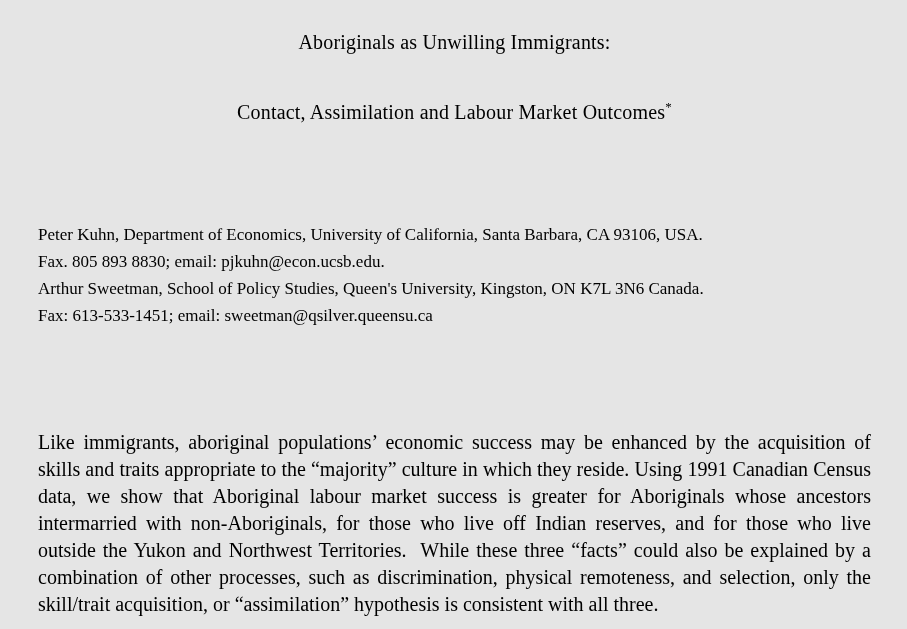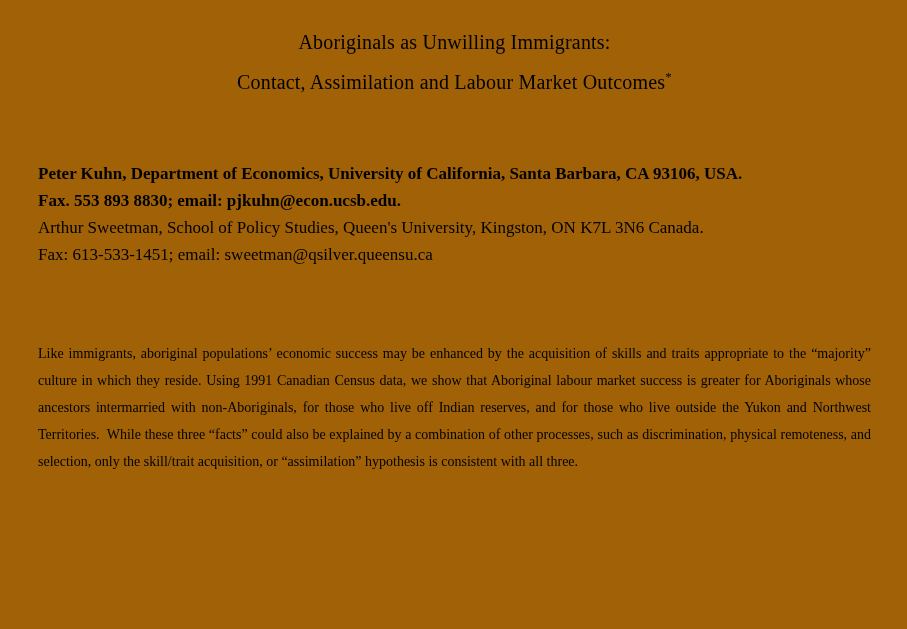--- a/index.html
+++ b/index.html
@@ -5,73 +5,72 @@
   html, body {
     margin: 0;
     padding: 0;
     background: #ffffff;
   }
   .page {
     position: relative;
     width: 907px;
     height: 629px;
     box-sizing: border-box;
-    background: #a16207;
+    background: #e5e5e5;
     color: #000000;
     font-family: "Liberation Serif", "DejaVu Serif", serif;
     padding: 30px 36px 0 38px;
     overflow: hidden;
   }
   .title {
     font-size: 20px;
     font-weight: normal;
     line-height: 24px;
     text-align: center;
     margin: 0;
     letter-spacing: 0.2px;
   }
   .title-line2 {
-    margin-top: 16px;
+    margin-top: 46px;
   }
   .footnote-marker {
     font-size: 13px;
     vertical-align: super;
     line-height: 0;
   }
   .author-block {
     font-size: 17px;
     line-height: 27px;
     margin: 0;
   }
   .author-block-1 {
-    margin-top: 66px;
-    font-weight: bold;
+    margin-top: 97px;
   }
   .author-block-2 {
   }
   .abstract {
-    margin-top: 72px;
-    font-size: 14px;
+    margin-top: 100px;
+    font-size: 20px;
     line-height: 27px;
     text-align: justify;
     white-space: pre-wrap;
   }
 </style>
 </head>
 <body>
 
 <div class="page">
 
   <h1 class="title title-line1">Aboriginals as Unwilling Immigrants:</h1>
 
   <h1 class="title title-line2"><span>Contact, Assimilation and Labour Market Outcomes</span><span class="footnote-marker">*</span></h1>
 
   <p class="author-block author-block-1">
     <span>Peter Kuhn, Department of Economics, University of California, Santa Barbara, CA 93106, USA.</span><br>
-    <span>Fax. 553 893 8830; email: pjkuhn@econ.ucsb.edu.</span>
+    <span>Fax. 805 893 8830; email: pjkuhn@econ.ucsb.edu.</span>
   </p>
 
   <p class="author-block author-block-2">
     <span>Arthur Sweetman, School of Policy Studies, Queen's University, Kingston, ON K7L 3N6 Canada.</span><br>
     <span>Fax: 613-533-1451; email: sweetman@qsilver.queensu.ca</span>
   </p>
 
   <p class="abstract">Like immigrants, aboriginal populations’ economic success may be enhanced by the acquisition of skills and traits appropriate to the “majority” culture in which they reside. Using 1991 Canadian Census data, we show that Aboriginal labour market success is greater for Aboriginals whose ancestors intermarried with non-Aboriginals, for those who live off Indian reserves, and for those who live outside the Yukon and Northwest Territories.  While these three “facts” could also be explained by a combination of other processes, such as discrimination, physical remoteness, and selection, only the skill/trait acquisition, or “assimilation” hypothesis is consistent with all three.</p>
 
 </div>

